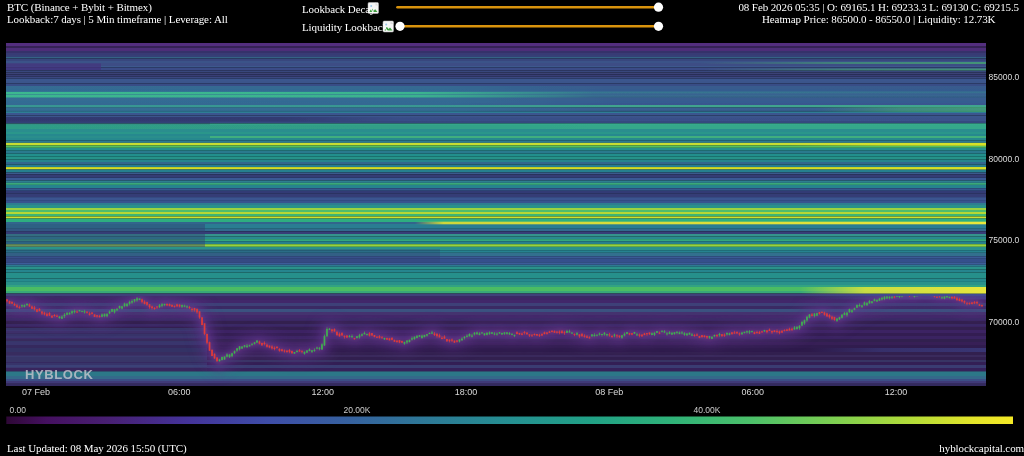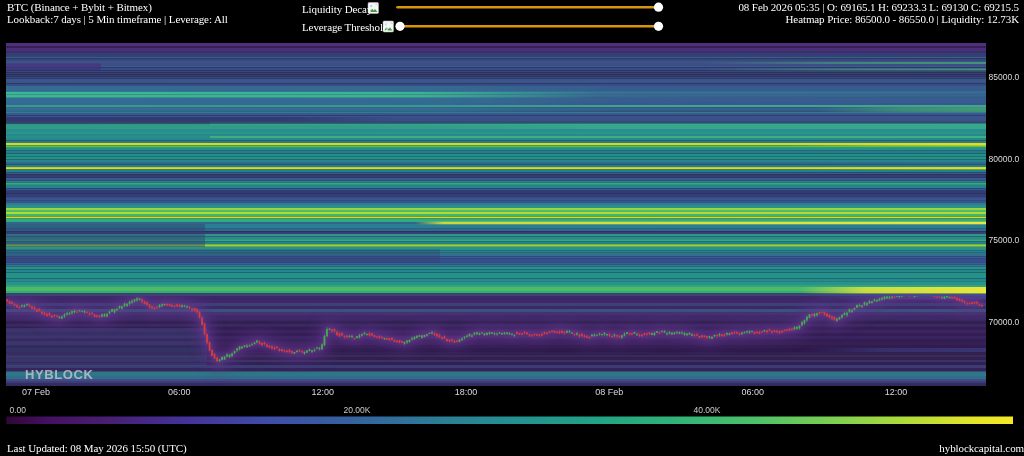--- a/index.html
+++ b/index.html
@@ -1083,16 +1083,16 @@
         <path d="M1 9.5 L3.8 5.8 L5.6 8 L7 6.6 L9.5 9.5 Z" fill="#3f9e3f"></path>
         <circle cx="3.2" cy="3.6" r="1" fill="#9bc7e8"></circle>
       </g>
 <line x1="397.5" y1="7.2" x2="658.5" y2="7.2" stroke="#d9930d" stroke-width="2.6" stroke-linecap="round"></line>
       <circle cx="658.5" cy="7.2" r="4.6" fill="#ffffff"></circle>
 <line x1="400" y1="26.3" x2="658.5" y2="26.3" stroke="#d9930d" stroke-width="2.6" stroke-linecap="round"></line>
       <circle cx="658.5" cy="26.3" r="4.6" fill="#ffffff"></circle>
       <circle cx="400" cy="26.3" r="4.6" fill="#ffffff"></circle>
 </svg></div>
 <div class="ser" style="left:7px;top:2px">BTC (Binance + Bybit + Bitmex)<br>Lookback:7 days | 5 Min timeframe | Leverage: All</div>
-<div class="ser" style="left:302px;top:3.5px">Liquidity Decay</div>
-<div class="ser" style="left:302px;top:21.5px">Leverage Threshold</div>
-<div class="ser" style="right:5px;top:2px;text-align:right">08 Feb 2026 05:35 | O: 69165.1 H: 69233.3 L: 69130 C: 69215.5<br>Heatmap Price: 86500.0 - 86550.0 | Liquidity: 12.73K</div>
+<div class="ser" style="left:302px;top:3.5px">Lookback Decay</div>
+<div class="ser" style="left:302px;top:21.5px">Liquidity Lookback</div>
+<div class="ser" style="right:5px;top:2px;text-align:center">08 Feb 2026 05:35 | O: 69165.1 H: 69233.3 L: 69130 C: 69215.5<br>Heatmap Price: 86500.0 - 86550.0 | Liquidity: 12.73K</div>
 <div class="ser" style="left:7px;top:442.5px">Last Updated: 08 May 2026 15:50 (UTC)</div>
 <div class="ser" style="right:0;top:442.5px">hyblockcapital.com</div>
 </body></html>

